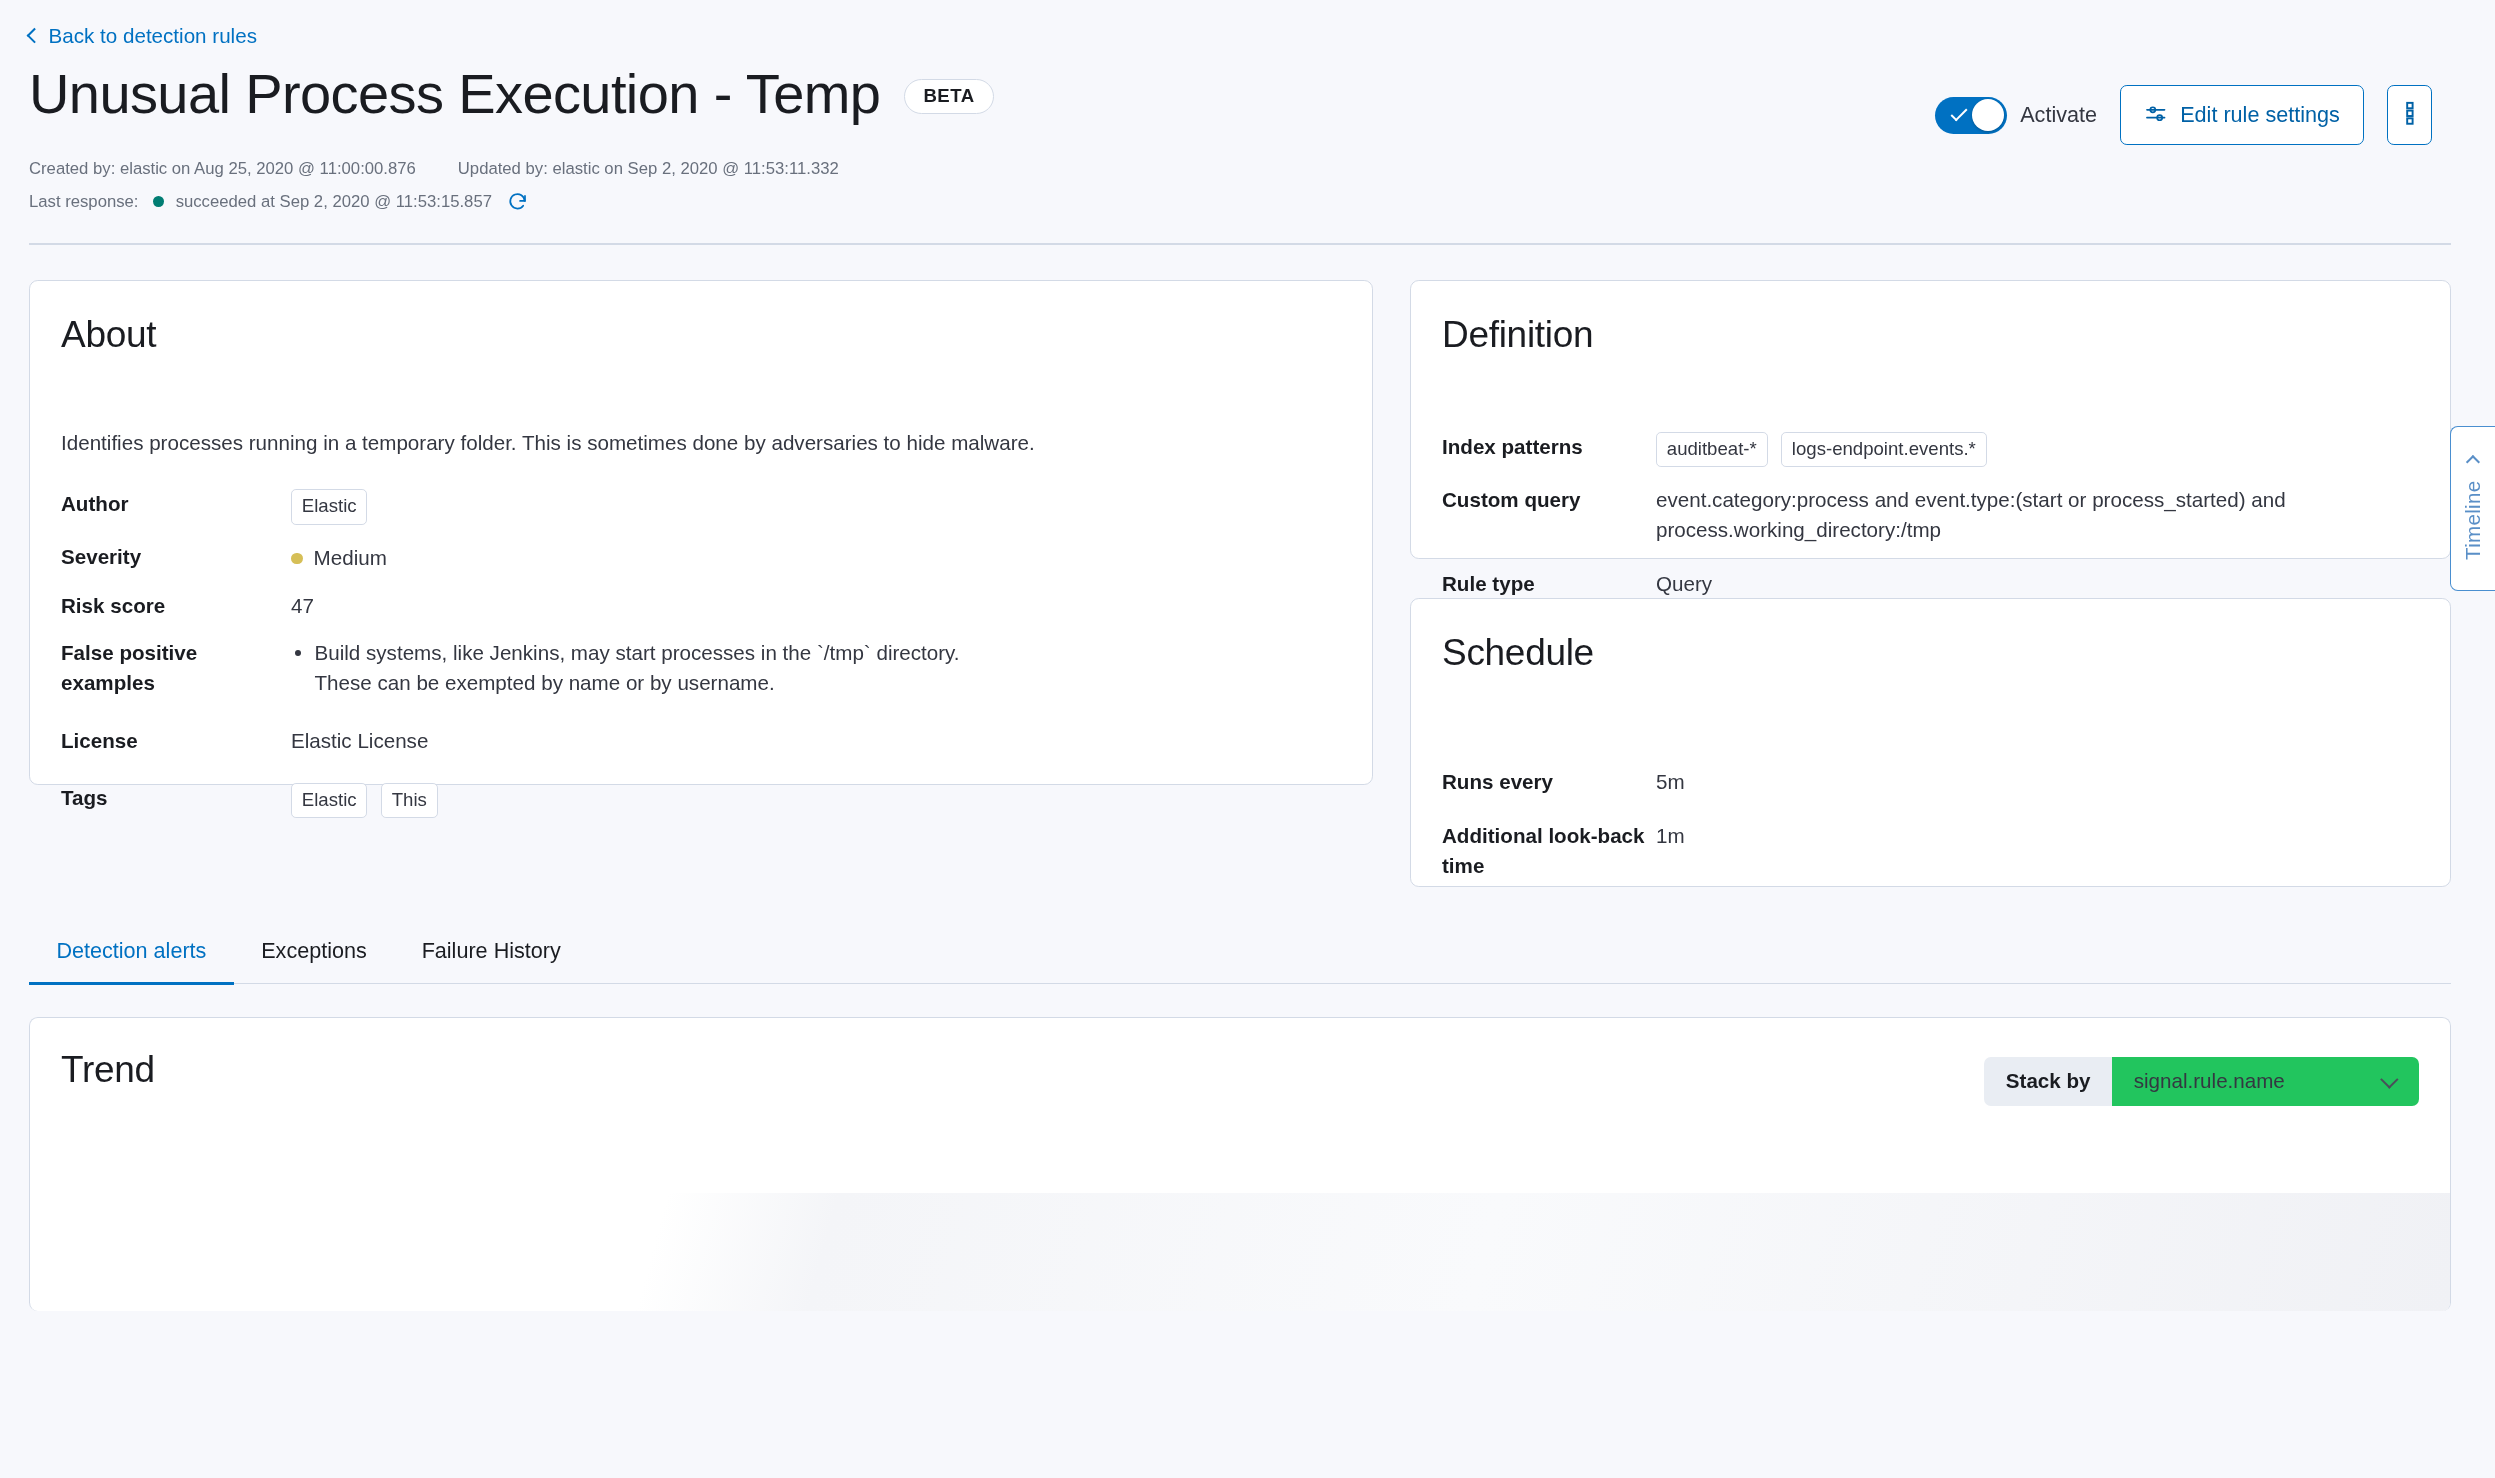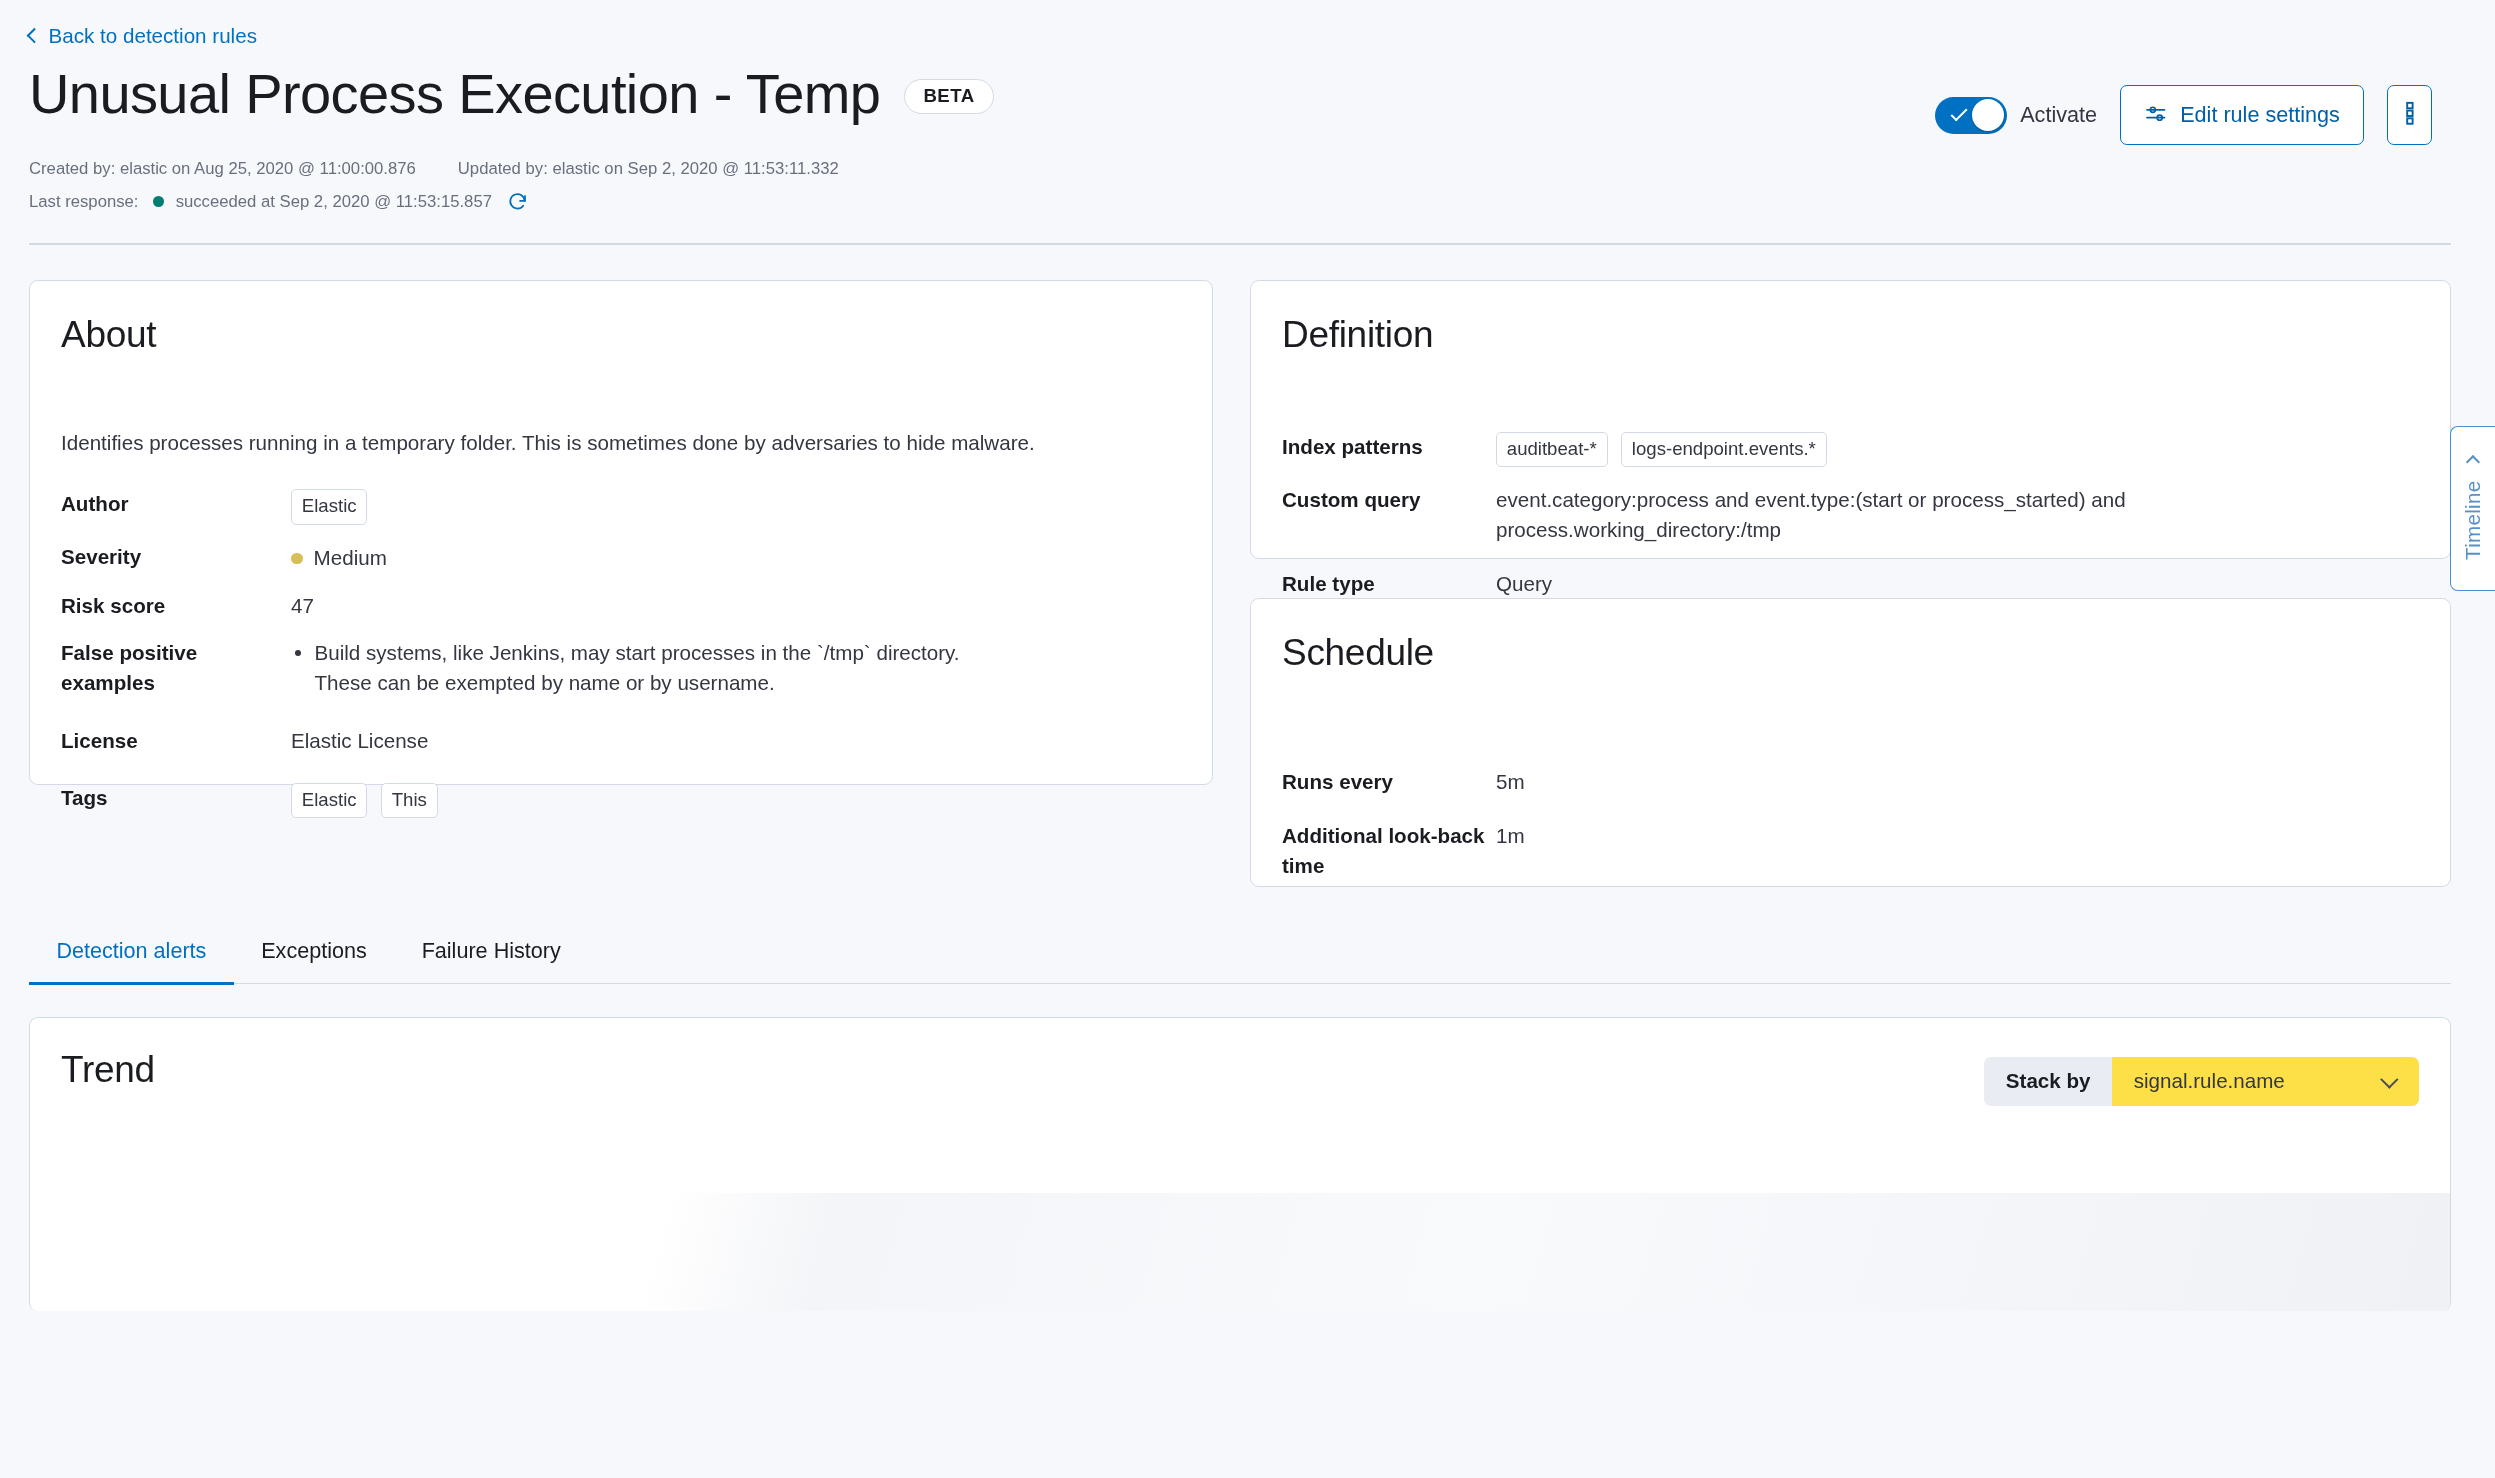--- a/index.html
+++ b/index.html
@@ -149,21 +149,21 @@
     background: #D3DAE6;
     margin: 31px 44px 0 29px;
   }
 
   
   .columns {
     display: flex;
     gap: 37px;
     padding: 35px 44px 0 29px;
   }
-  .col-left { width: 1184px; flex: none; }
+  .col-left { width: 1344px; flex: none; }
   .col-right { flex: 1; display: flex; flex-direction: column; gap: 39px; }
 
   .panel {
     background: #fff;
     border: 1.6px solid #D3DAE6;
     border-radius: 8.8px;
     padding: 33px 31px 29px;
   }
   .panel-title {
     font-size: 37px;
@@ -298,21 +298,21 @@
   .stackby-label {
     background: #E9EDF3;
     color: #1a1c21;
     font-size: 20.6px;
     font-weight: bold;
     padding: 14.7px 21.6px;
     display: flex; align-items: center;
     line-height: 1;
   }
   .stackby-select {
-    background: #fde047;
+    background: #22c55e;
     color: #343741;
     font-size: 20.6px;
     padding: 14.7px 17.6px 14.7px 21.6px;
     display: flex; align-items: center; gap: 98px;
     min-width: 272px;
     justify-content: space-between;
     cursor: pointer;
     line-height: 1;
   }
   .chev-down {

